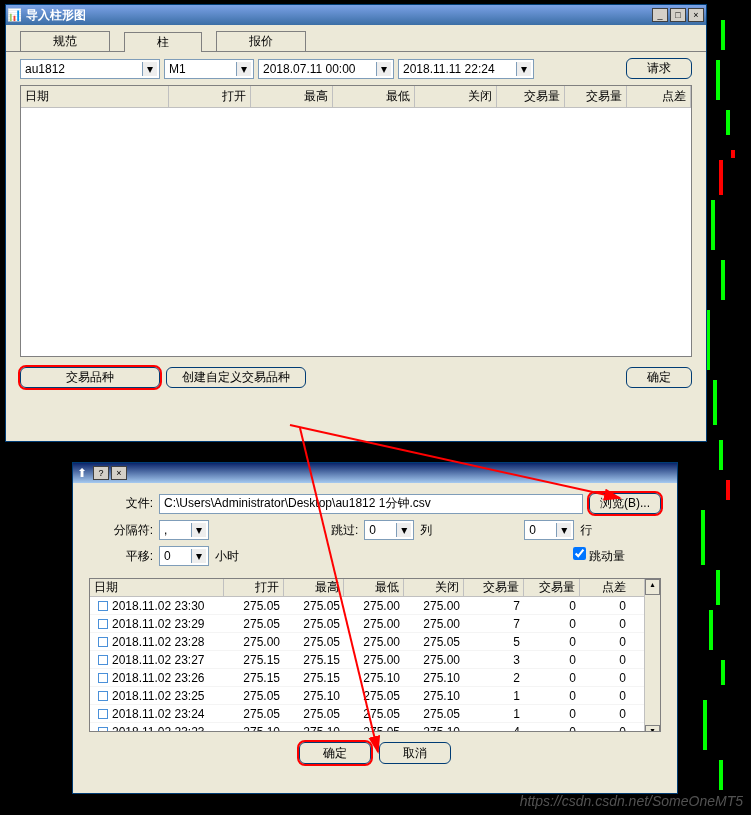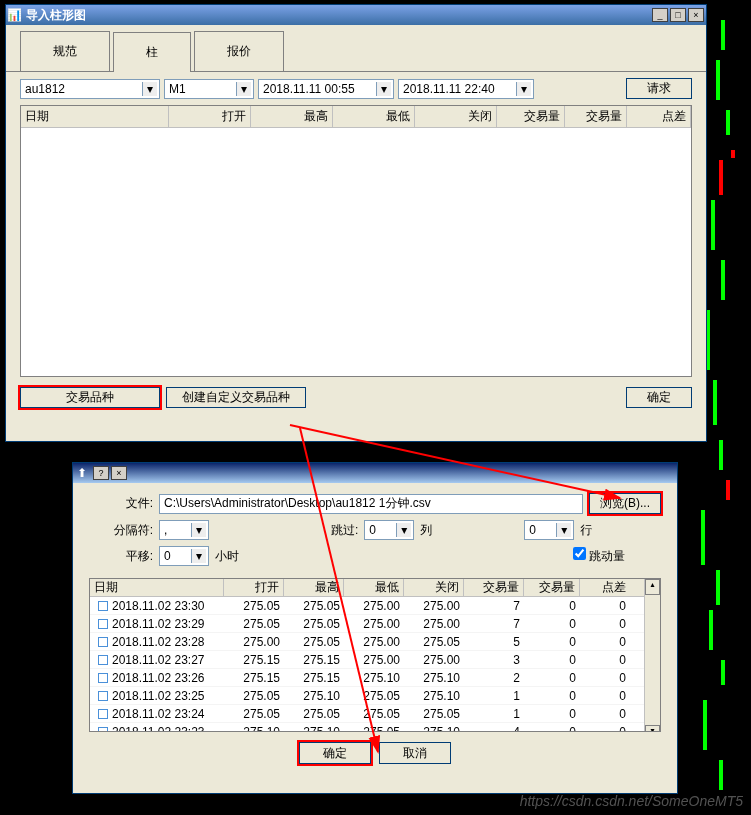--- a/index.html
+++ b/index.html
@@ -12,27 +12,27 @@
 
 .window { position: absolute; background: #ece9d8; border: 1px solid #003c74; }
 .titlebar { height: 20px; background: linear-gradient(#7ba2e7, #3b6ea5); color: #fff; display: flex; align-items: center; padding: 0 2px; }
 .titlebar .ticon { width: 14px; height: 14px; margin-right: 4px; display: inline-flex; align-items: center; justify-content: center; }
 .titlebar .ttext { flex: 1; font-weight: bold; }
 .titlebar .winbtns { display: flex; gap: 2px; }
 .winbtn { width: 16px; height: 14px; background: #d4d0c8; border: 1px solid #404040; font-size: 9px; line-height: 12px; text-align: center; cursor: pointer; color: #000; }
 
 .w1 { left: 5px; top: 4px; width: 702px; height: 438px; }
 .tabs { display: flex; padding: 6px 14px 0 14px; border-bottom: 1px solid #808080; }
-.tab { padding: 11px 32px; border: 1px solid #808080; border-bottom: none; background: #ece9d8; margin-right: 3px; cursor: pointer; }
+.tab { padding: 1px 32px; border: 1px solid #808080; border-bottom: none; background: #ece9d8; margin-right: 14px; cursor: pointer; }
 .tab.active { background: #ece9d8; position: relative; top: 1px; }
 
 .toolbar-row { display: flex; padding: 6px 14px; gap: 4px; align-items: center; }
 .combo { height: 20px; border: 1px solid #7f9db9; background: #fff; display: flex; align-items: center; padding: 0 2px 0 4px; }
 .combo-arrow { width: 15px; background: #eee; border-left: 1px solid #7f9db9; text-align: center; cursor: pointer; }
-.btn { height: 21px; padding: 0 10px; background: #ece9d8; border: 1px solid #003c74; border-radius: 0; cursor: pointer; min-width: 66px; }
+.btn { height: 21px; padding: 0 10px; background: #ece9d8; border: 1px solid #003c74; border-radius: 6px; cursor: pointer; min-width: 66px; }
 
 .grid { margin: 0 14px; border: 1px solid #808080; background: #fff; height: 272px; display: flex; flex-direction: column; }
 .grid-head { display: flex; background: #ece9d8; border-bottom: 1px solid #c0c0c0; }
 .gh { border-right: 1px solid #c0c0c0; padding: 2px 4px; text-align: right; }
 .gh:first-child { text-align: left; }
 
 .btn-row { display: flex; padding: 10px 14px 6px 14px; gap: 6px; }
 .btn-row .btn { min-width: 140px; }
 .btn-row .spacer { flex: 1; }
 
@@ -105,26 +105,26 @@
         <span>au1812</span>
         <span style="flex:1"></span>
         <span class="combo-arrow">▾</span>
       </div>
     <div class="combo" style="width:90px">
         <span>M1</span>
         <span style="flex:1"></span>
         <span class="combo-arrow">▾</span>
       </div>
     <div class="combo" style="width:136px">
-        <span>2018.11.11 00:55</span>
+        <span>2018.07.11 00:00</span>
         <span style="flex:1"></span>
         <span class="combo-arrow">▾</span>
       </div>
     <div class="combo" style="width:136px">
-        <span>2018.11.11 22:40</span>
+        <span>2018.11.11 22:24</span>
         <span style="flex:1"></span>
         <span class="combo-arrow">▾</span>
       </div>
     <span style="flex:1"></span>
     <button class="btn">请求</button>
   </div>
   <div class="grid">
     <div class="grid-head">
       <div class="gh" style="width:148px">日期</div>
       <div class="gh" style="width:82px">打开</div>

